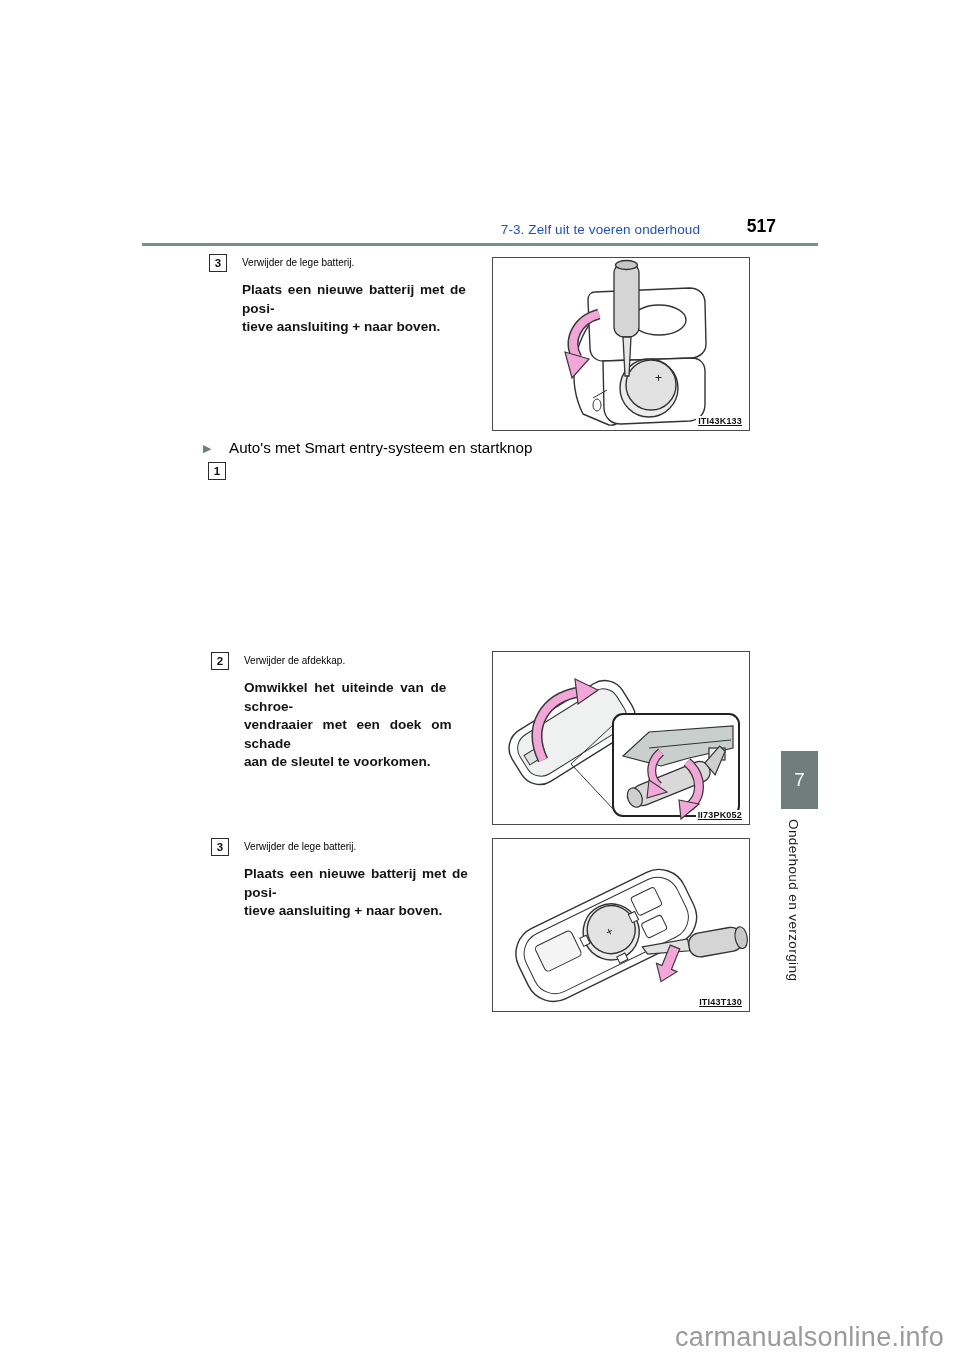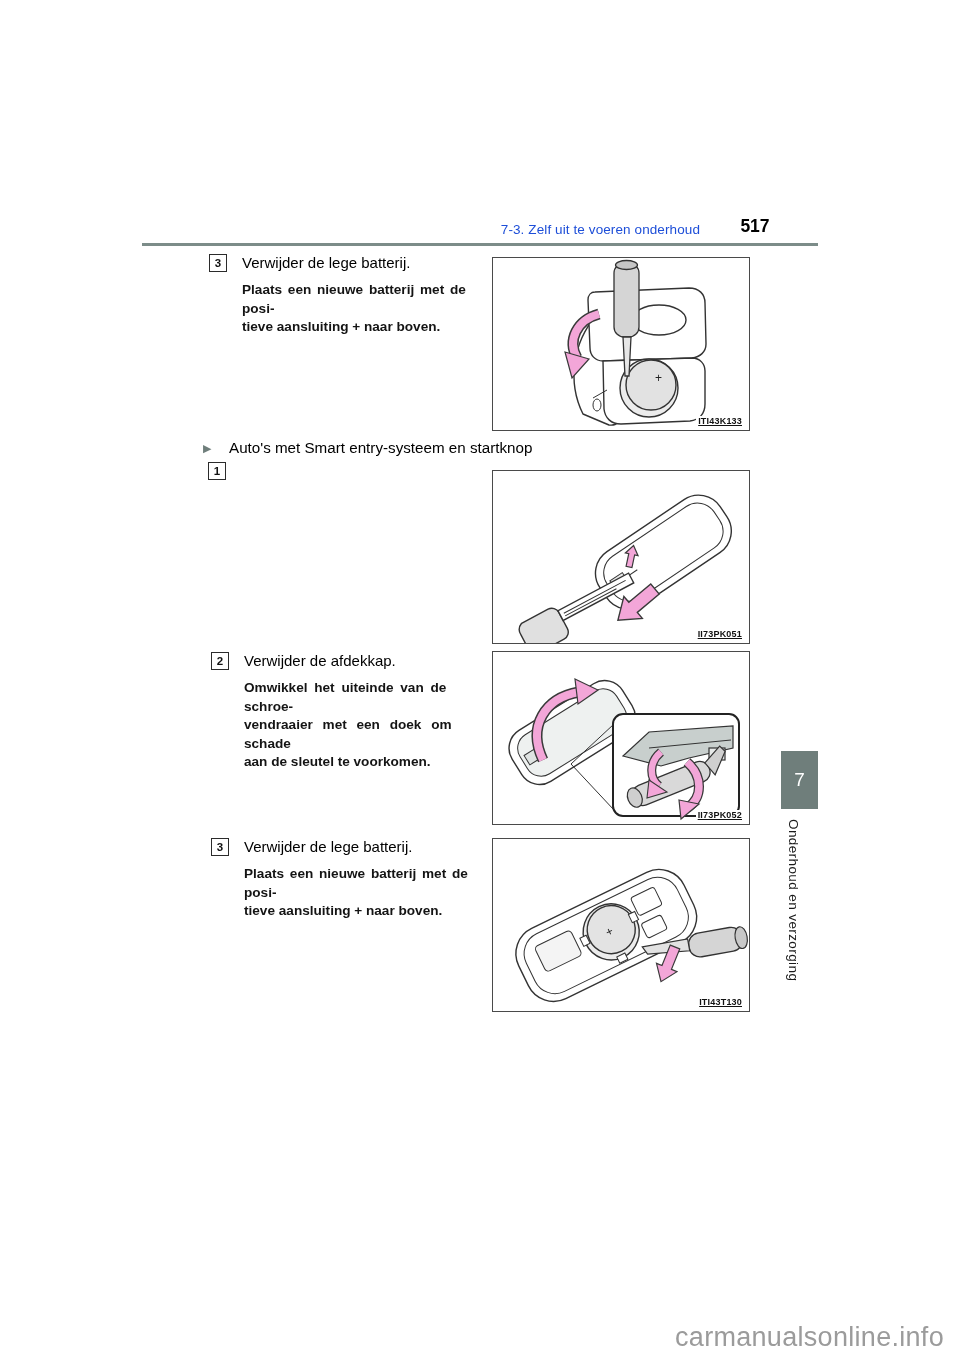--- a/index.html
+++ b/index.html
@@ -3,28 +3,28 @@
 <meta charset="utf-8">
 <style>
   html,body{margin:0;padding:0;background:#fff;}
   .page{
     position:relative;width:960px;height:1358px;background:#ffffff;overflow:hidden;
     font-family:"Liberation Sans", sans-serif;color:#111;
   }
   
   .hdr-title{position:absolute;left:420px;top:222px;width:280px;text-align:right;
     font-size:13.5px;color:#1d4ed8;letter-spacing:0.1px;}
-  .hdr-num{position:absolute;left:734px;top:216px;width:42px;text-align:center;
+  .hdr-num{position:absolute;left:734px;top:216px;width:42px;text-align:right;
     font-size:17.5px;font-weight:bold;color:#000;}
   .hdr-rule{position:absolute;left:142px;top:243px;width:676px;height:3px;background:#7c8c89;}
   
   .step{position:absolute;width:280px;}
   .stepnum{position:absolute;left:0;top:1px;width:16px;height:16px;border:1.2px solid #2b2b2b;
     text-align:center;font-size:11.5px;line-height:16px;font-weight:bold;color:#111;background:#fff;}
-  .steptitle{margin-left:33px;font-size:15px;line-height:19px;color:#000;}
+  .steptitle{margin-left:33px;font-size:10px;line-height:19px;color:#000;}
   .titleline{font-size:15.2px;line-height:26px;margin-left:33px;color:#000;}
   .titleline.first{margin-top:-4px;}
   .steppara{margin-left:33px;margin-top:9px;font-weight:bold;}
   .pline{font-size:13.6px;line-height:18.5px;color:#141414;}
   .ws2{word-spacing:2px}.ws3{word-spacing:3px}.ws6{word-spacing:6px}.ws7{word-spacing:7px}
   
   .subhead{position:absolute;left:203px;top:439px;}
   .bullet{position:absolute;left:0;top:3px;font-size:11px;color:#6f7e7b;}
   .subhead-text{position:absolute;left:26px;top:0;width:420px;font-size:15.2px;color:#000;white-space:nowrap;}
   
@@ -87,41 +87,20 @@
 
   <div class="subhead">
     <span class="bullet">▶</span>
     <span class="subhead-text">Auto's met Smart entry-systeem en startknop</span>
   </div>
 
   <div class="step" style="left:208px;top:461px;">
     <span class="stepnum">1</span>
   </div>
 
-  <div class="fig" style="top:470px;">
-    <svg viewBox="0 0 256 172">
-      <defs>
-        <path id="fa2" d="M0,-6 L26,-6 L26,-13 L44,0 L26,13 L26,6 L0,6 Z"></path>
-      </defs>
-      <g transform="rotate(-34 170 85)" fill="#ffffff" stroke="#333" stroke-width="1.4">
-        <rect x="100" y="50" width="145" height="64" rx="26"></rect>
-        <rect x="108" y="57" width="129" height="50" rx="20" stroke-width="1"></rect>
-        <rect x="112" y="76" width="15" height="12" fill="#e8e8e8" stroke-width="1"></rect>
-        <path d="M127,82 h14" stroke-width="1"></path>
-      </g>
-      <use href="#fa2" transform="translate(136,96) rotate(-78) scale(0.5)" fill="#f3a6d8" stroke="#3a3a3a" stroke-width="2.4"></use>
-      <g transform="rotate(-28 90 140)" fill="#ffffff" stroke="#333" stroke-width="1.4">
-        <path d="M30,122 h30 a8,8 0 0 1 8,8 v18 a8,8 0 0 1 -8,8 h-28 a8,8 0 0 1 -8,-8 v-16 a10,10 0 0 1 6,-10 z" fill="#e0e0e0"></path>
-        <rect x="68" y="128" width="80" height="11"></rect>
-        <path d="M72,133 h70 M72,136 h58" stroke-width="1" fill="none"></path>
-      </g>
-      <use href="#fa2" transform="translate(162,118) rotate(140) scale(1.1)" fill="#f3a6d8" stroke="#3a3a3a" stroke-width="1.3"></use>
-    </svg>
-    <span class="figcap">II73PK051</span>
-  </div>
 
   <div class="step" style="left:211px;top:651px;">
     <span class="stepnum">2</span>
     <div class="steptitle">Verwijder de afdekkap.</div>
     <div class="steppara">
       <div class="pline ws3">Omwikkel het uiteinde van de schroe-</div>
       <div class="pline ws6">vendraaier met een doek om schade</div>
       <div class="pline">aan de sleutel te voorkomen.</div>
     </div>
   </div>

